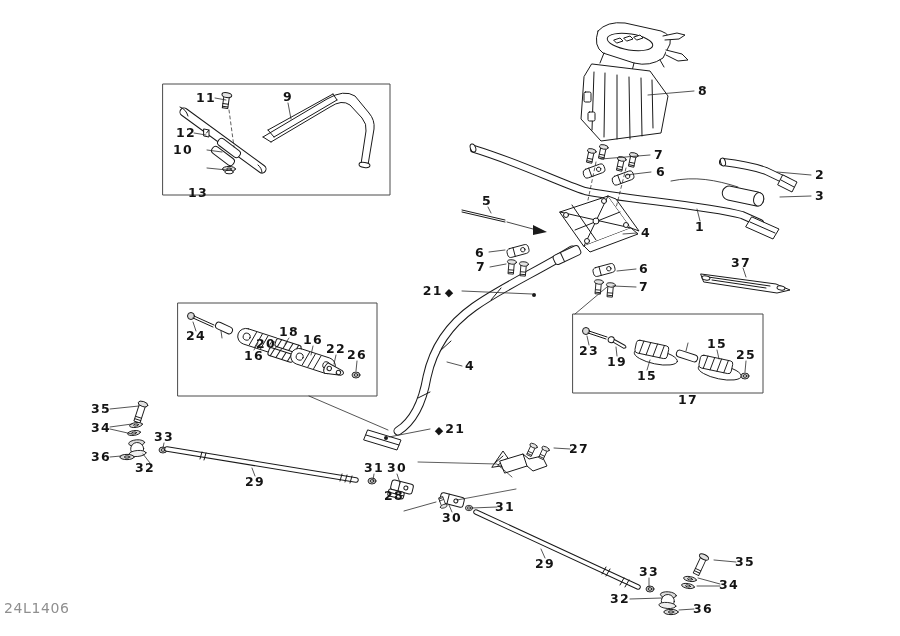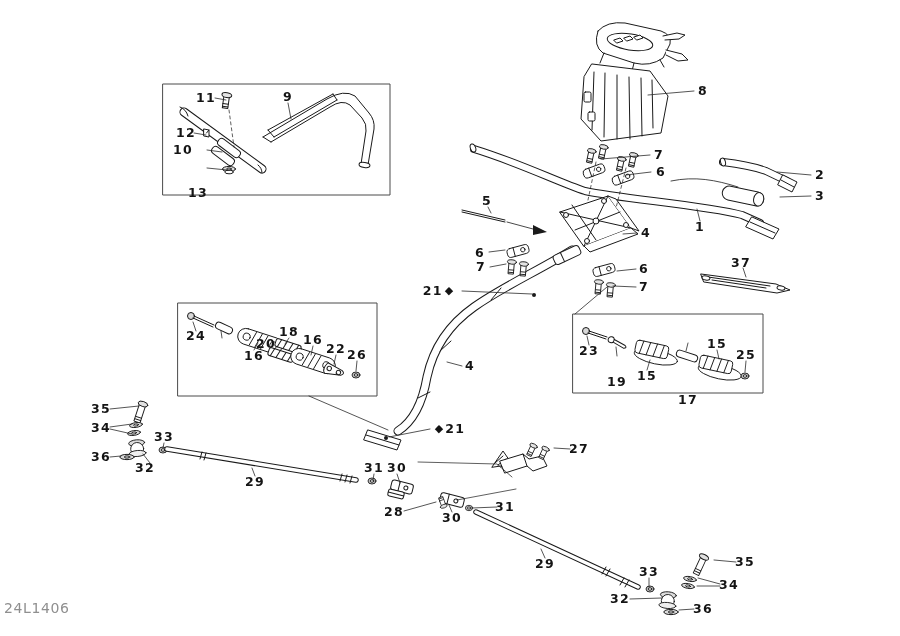--- a/index.html
+++ b/index.html
@@ -1,20 +1,20 @@
 <!DOCTYPE html>
 <html><head>
 <meta charset="utf-8">
 <style>
   html,body{margin:0;padding:0;background:#fff;}
   #stage{position:relative;width:900px;height:636px;background:#ffffff;overflow:hidden;
          font-family:"DejaVu Sans","Liberation Sans",sans-serif;}
   #diagram{position:absolute;left:0;top:0;}
   #callout-layer{position:absolute;left:0;top:0;width:900px;height:636px;pointer-events:none;}
-  .callout{position:absolute;transform:translate(-50%,-50%);display:flex;align-items:flex-start;gap:2px;
+  .callout{position:absolute;transform:translate(-50%,-50%);display:flex;align-items:flex-end;gap:2px;
            font-weight:bold;font-size:12.5px;letter-spacing:1.2px;color:#141414;white-space:nowrap;line-height:1;}
   .callout .diamond{font-size:11px;letter-spacing:0;}
   #footer-code{position:absolute;left:4px;top:600px;font-size:14px;letter-spacing:0.6px;color:#8f8f8f;}
 </style>
 </head>
 <body>
 
 <div id="stage">
 
 <svg id="diagram" width="900" height="636" viewBox="0 0 900 636">
@@ -524,21 +524,21 @@
       </div>
       <div class="callout" style="left: 336px; top: 349px;">
         <span>22</span>
       </div>
       <div class="callout" style="left: 357px; top: 355px;">
         <span>26</span>
       </div>
       <div class="callout" style="left: 589px; top: 351px;">
         <span>23</span>
       </div>
-      <div class="callout" style="left: 617px; top: 362px; margin-top: 20px;">
+      <div class="callout" style="left: 617px; top: 362px;">
         <span>19</span>
       </div>
       <div class="callout" style="left: 647px; top: 376px;">
         <span>15</span>
       </div>
       <div class="callout" style="left: 688px; top: 357px; margin-top: 43px;">
         <span>17</span>
       </div>
       <div class="callout" style="left: 717px; top: 344px;">
         <span>15</span>
@@ -570,21 +570,21 @@
       </div>
       <div class="callout" style="left: 579px; top: 449px;">
         <span>27</span>
       </div>
       <div class="callout" style="left: 374px; top: 468px;">
         <span>31</span>
       </div>
       <div class="callout" style="left: 397px; top: 468px;">
         <span>30</span>
       </div>
-      <div class="callout" style="left: 394px; top: 512px;">
+      <div class="callout" style="left: 394px; top: 496px;">
         <span>28</span>
       </div>
       <div class="callout" style="left: 452px; top: 518px;">
         <span>30</span>
       </div>
       <div class="callout" style="left: 505px; top: 507px;">
         <span>31</span>
       </div>
       <div class="callout" style="left: 545px; top: 564px;">
         <span>29</span>

